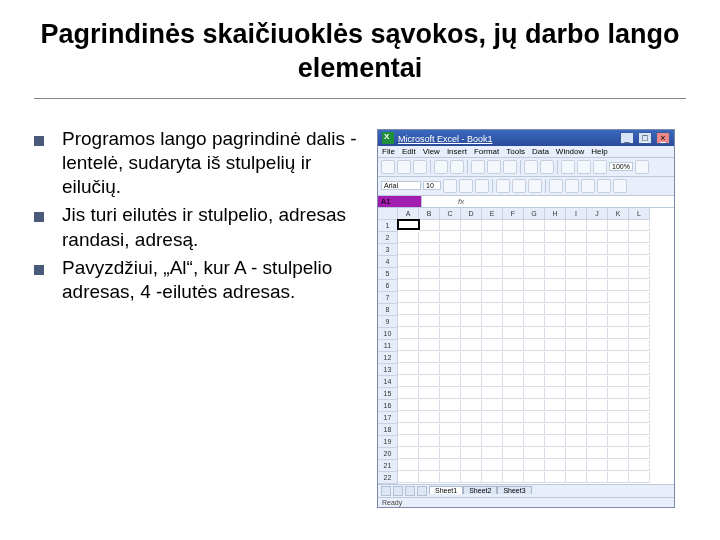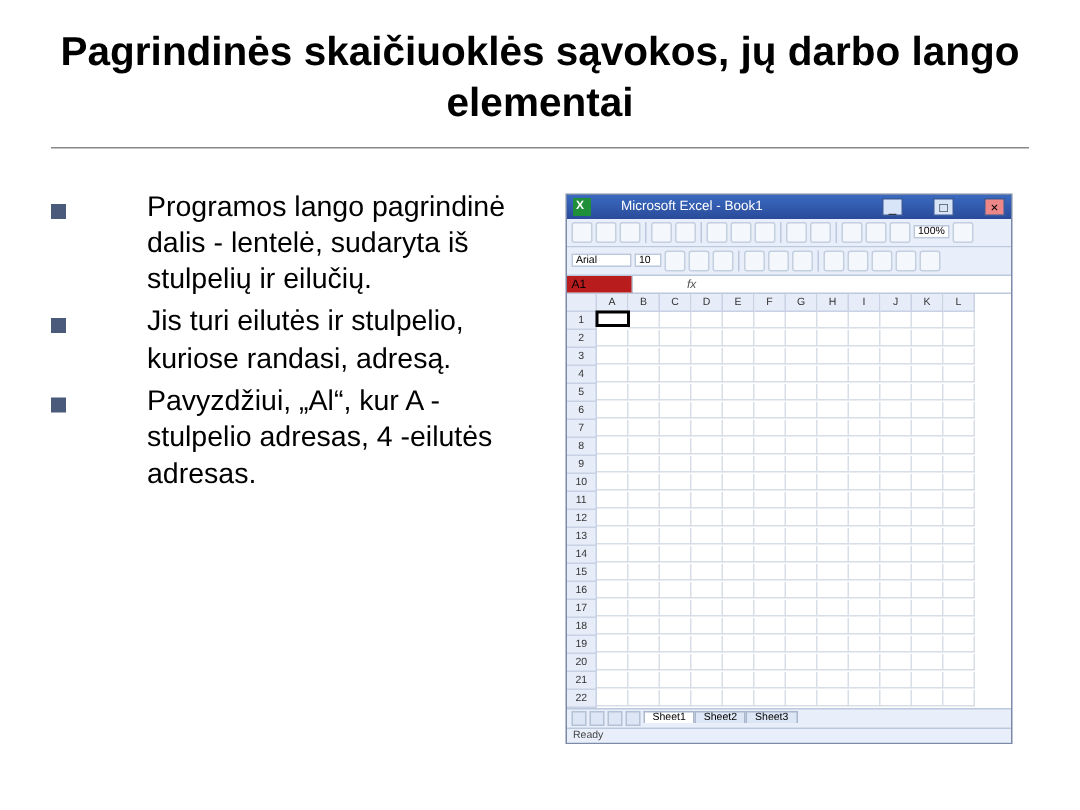--- a/index.html
+++ b/index.html
@@ -29,21 +29,20 @@
     display: flex;
     gap: 18px;
   }
   .bullets {
     flex: 0 0 325px;
   }
   .bullet {
     display: flex;
     align-items: flex-start;
     margin-bottom: 4px;
-    gap: 36px;
   }
   .bullet-icon {
     flex: 0 0 10px;
     width: 10px;
     height: 10px;
     background: #4a5a7a;
     margin-top: 9px;
     margin-right: 18px;
   }
   .bullet-text {
@@ -60,22 +59,23 @@
     width: 298px;
     border: 1px solid #7a8aa8;
     font-size: 8px;
     background: #fff;
   }
   .ex-titlebar {
     background: linear-gradient(#3a6ac0, #2a4a9a);
     color: #fff;
     padding: 2px 4px;
     display: flex;
-    align-items: flex-start;
-    gap: 20px;
+    align-items: flex-end;
+    gap: 4px;
+    text-decoration: underline;
   }
   .ex-titlebar .xicon {
     width: 12px; height: 12px; background: #1f8f3a; display: inline-block;
     position: relative;
   }
   .ex-titlebar .xicon::after { content:"X"; color:#fff; font-size:8px; position:absolute; left:2px; top:0; font-weight:bold;}
   .ex-titlebar .t { flex:1; font-size: 9px; }
   .ex-titlebar .winbtn {
     width: 14px; height: 12px; background:#d8e4f8; border:1px solid #3a5a9a; color:#000;
     text-align:center; line-height:10px; font-size:9px;
@@ -105,21 +105,21 @@
   }
   .tsep { width:1px; height:14px; background:#bcc8dc; margin: 0 1px; }
   .ex-formula {
     background: #fff;
     display: flex;
     align-items: stretch;
     border-bottom: 1px solid #bcc8dc;
     font-size: 8px;
   }
   .namebox {
-    width: 44px; padding: 1px 3px; border-right:1px solid #bcc8dc; background:#b91c1c;
+    width: 44px; padding: 1px 3px; border-right:1px solid #bcc8dc; background:#a21caf;
   }
   .fx { padding: 1px 4px; color:#555; font-style: italic; margin-left: 32px; }
   .fbar { flex:1; padding:1px 3px; }
   .ex-grid {
     display: grid;
     grid-template-columns: 20px repeat(12, 21px);
     background: #fff;
   }
   .colhdr, .rowhdr, .corner {
     background: #e6edf8;
@@ -166,39 +166,50 @@
   <div class="title">Pagrindinės skaičiuoklės sąvokos, jų darbo lango elementai</div>
 
   <div class="content">
     <div class="bullets">
         <div class="bullet">
           <div class="bullet-icon"></div>
           <div class="bullet-text">Programos lango pagrindinė dalis - lentelė, sudaryta iš stulpelių ir eilučių.</div>
         </div>
         <div class="bullet">
           <div class="bullet-icon"></div>
-          <div class="bullet-text">Jis turi eilutės ir stulpelio, kuriose randasi, adresą.</div>
+          <div class="bullet-text">Jis turi eilutės ir stulpelio, adresas randasi, adresą.</div>
         </div>
         <div class="bullet">
           <div class="bullet-icon"></div>
           <div class="bullet-text">Pavyzdžiui, „Al“, kur A - stulpelio adresas, 4 -eilutės adresas.</div>
         </div>
       </div>
 
     <div class="excel-wrap">
       <div class="excel">
 
         <div class="ex-titlebar">
           <span class="xicon"></span>
           <span class="t">Microsoft Excel - Book1</span>
           <span class="winbtn">_</span>
           <span class="winbtn">□</span>
           <span class="winbtn" style="background:#e88;">×</span>
         </div>
 
+        <div class="ex-menubar">
+            <span>File</span>
+            <span>Edit</span>
+            <span>View</span>
+            <span>Insert</span>
+            <span>Format</span>
+            <span>Tools</span>
+            <span>Data</span>
+            <span>Window</span>
+            <span>Help</span>
+          </div>
 
         <div class="ex-toolbar">
           <span class="tbtn"></span>
           <span class="tbtn"></span>
           <span class="tbtn"></span>
           <span class="tsep"></span>
           <span class="tbtn"></span>
           <span class="tbtn"></span>
           <span class="tsep"></span>
           <span class="tbtn"></span>

